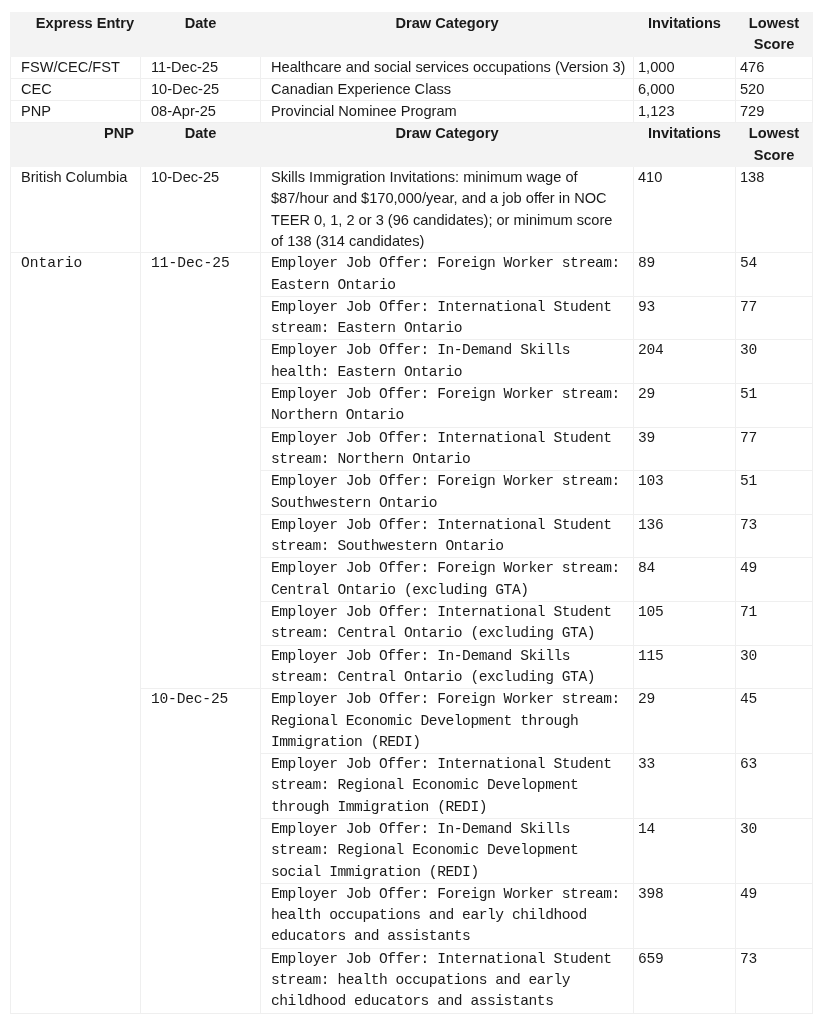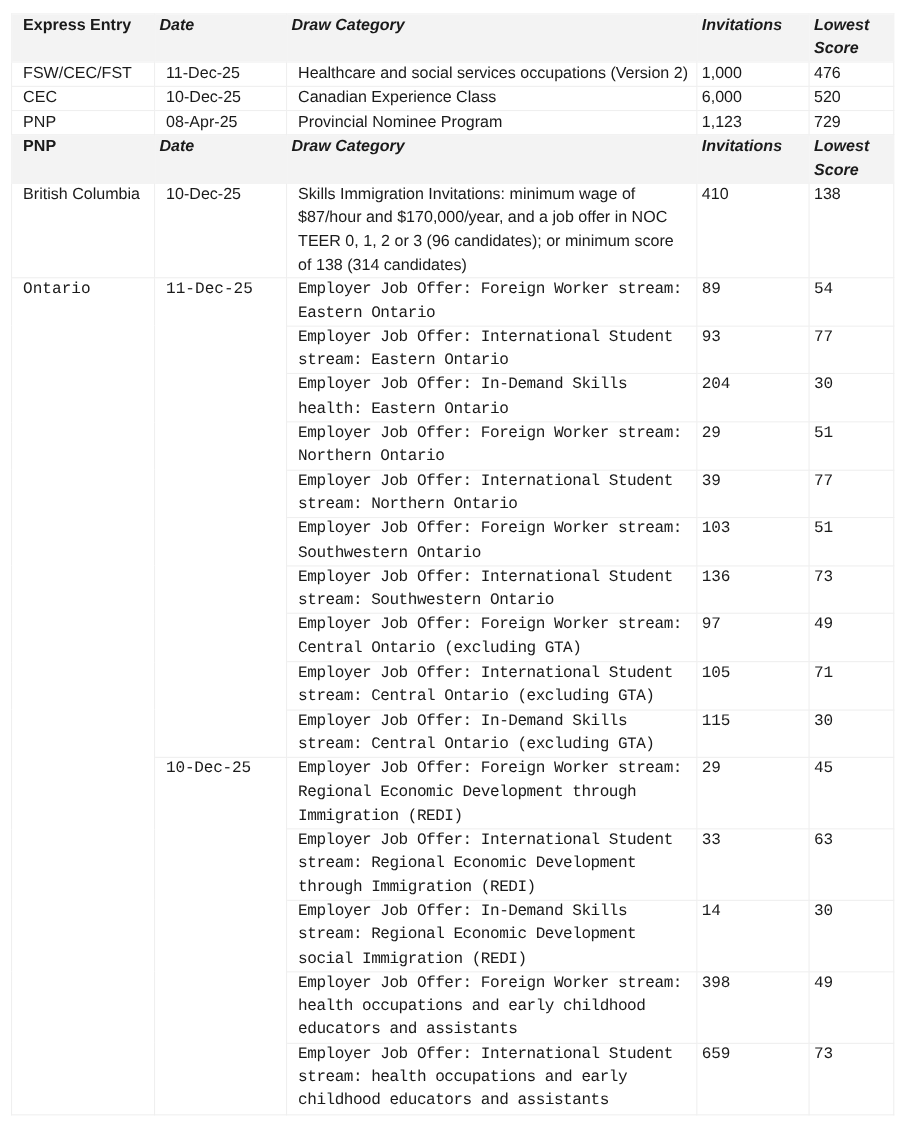--- a/index.html
+++ b/index.html
@@ -25,22 +25,22 @@
       border: 1.5px solid #efefef;
       vertical-align: top;
       padding: 0 6px 0 10px;
       font-weight: normal;
     }
     tr.hdr th {
       background: #f3f3f3;
       font-weight: bold;
       border-color: #f3f3f3;
     }
-    tr.hdr th.left { text-align: left; }
-    tr.hdr th.center { text-align: left; padding-left: 4px; padding-right: 4px; font-style: italic; }
+    tr.hdr th.left { text-align: right; }
+    tr.hdr th.center { text-align: center; padding-left: 4px; padding-right: 4px; }
     td.center { text-align: left; padding-left: 4px; padding-right: 4px; }
     .cond td.cat { font-stretch: condensed; letter-spacing: -0.45px; }
     .cond td { letter-spacing: -0.2px; font-family: Liberation Mono, monospace; }
   </style>
 </head>
 <body>
 
 <div class="wrap">
 <table>
   <colgroup>
@@ -56,21 +56,21 @@
     <th class="left">Express Entry</th>
     <th class="center">Date</th>
     <th class="center">Draw Category</th>
     <th class="center">Invitations</th>
     <th class="center">Lowest Score</th>
   </tr>
 
   <tr>
     <td>FSW/CEC/FST</td>
     <td>11-Dec-25</td>
-    <td>Healthcare and social services occupations (Version 2)</td>
+    <td>Healthcare and social services occupations (Version 3)</td>
     <td class="center">1,000</td>
     <td class="center">476</td>
   </tr>
   <tr>
     <td>CEC</td>
     <td>10-Dec-25</td>
     <td>Canadian Experience Class</td>
     <td class="center">6,000</td>
     <td class="center">520</td>
   </tr>
@@ -132,21 +132,21 @@
     <td class="center">103</td>
     <td class="center">51</td>
   </tr>
   <tr>
     <td class="cat">Employer Job Offer: International Student stream: Southwestern Ontario</td>
     <td class="center">136</td>
     <td class="center">73</td>
   </tr>
   <tr>
     <td class="cat">Employer Job Offer: Foreign Worker stream: Central Ontario (excluding GTA)</td>
-    <td class="center">97</td>
+    <td class="center">84</td>
     <td class="center">49</td>
   </tr>
   <tr>
     <td class="cat">Employer Job Offer: International Student stream: Central Ontario (excluding GTA)</td>
     <td class="center">105</td>
     <td class="center">71</td>
   </tr>
   <tr>
     <td class="cat">Employer Job Offer: In-Demand Skills stream: Central Ontario (excluding GTA)</td>
     <td class="center">115</td>

